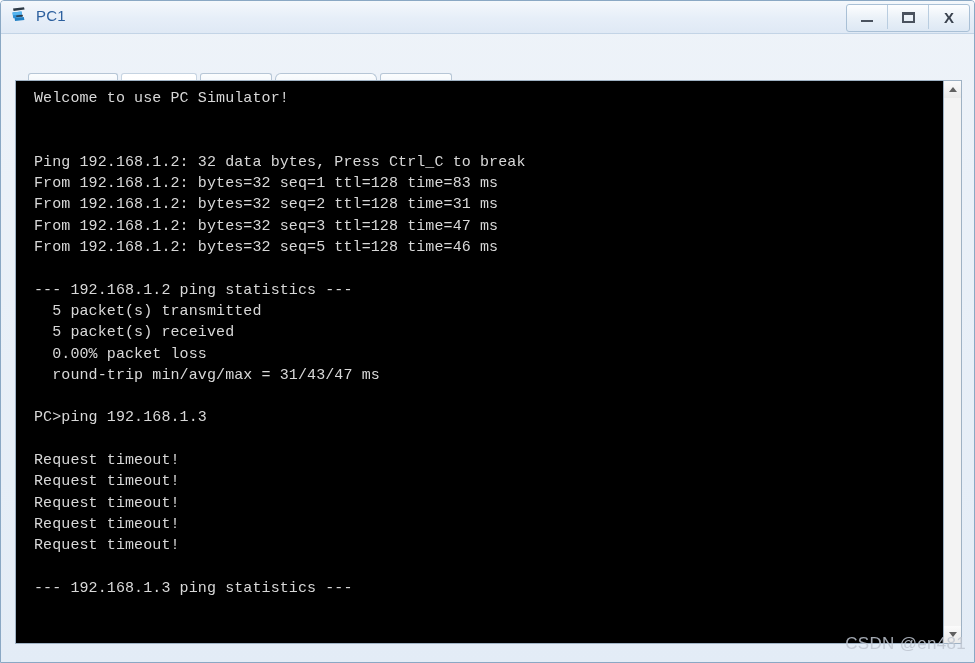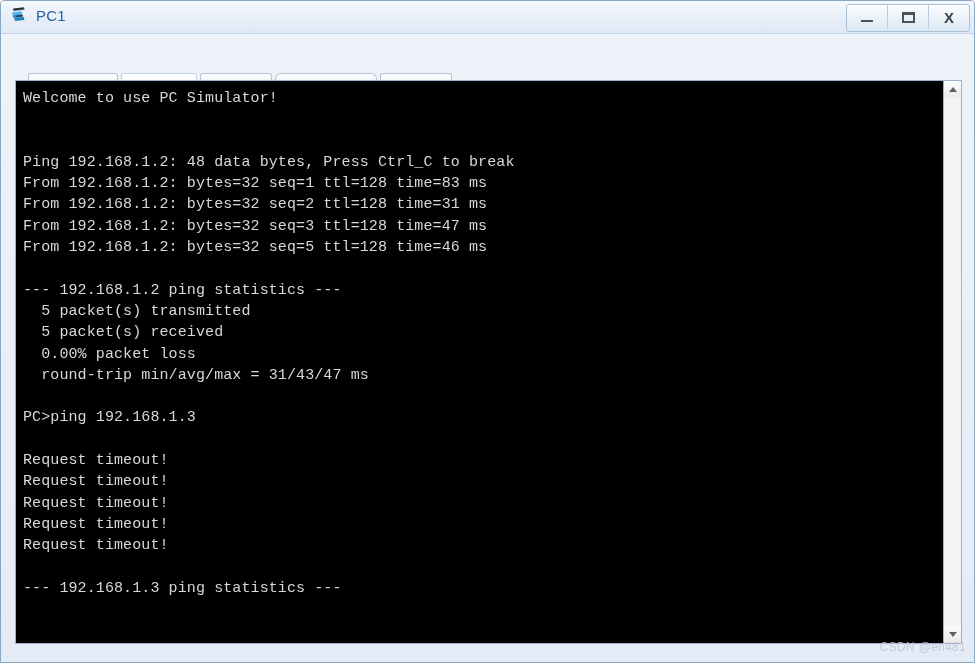--- a/index.html
+++ b/index.html
@@ -153,21 +153,21 @@
     border: 1px solid #9fb2c4;
     background: #000000;
     display: flex;
     overflow: hidden;
   }
   .terminal {
     flex: 1;
     background: #000000;
     overflow: hidden;
     position: relative;
-    padding: 7px 0 0 7px;
+    padding: 7px 0 0 18px;
     box-sizing: border-box;
   }
   .term-line {
     color: #d8d8d8;
     font-family: "Liberation Mono", "DejaVu Sans Mono", monospace;
     font-size: 15px;
     line-height: 21.3px;
     white-space: pre;
     letter-spacing: 0.1px;
     height: 21.3px;
@@ -210,21 +210,21 @@
     border-left: 4px solid transparent;
     border-right: 4px solid transparent;
     border-top: 5px solid #606060;
   }
 
   
   .watermark {
     position: absolute;
     right: 8px;
     bottom: 8px;
-    font-size: 12px;
+    font-size: 17px;
     color: rgba(190, 198, 208, 0.85);
     font-family: "Liberation Sans", sans-serif;
     pointer-events: none;
     white-space: nowrap;
     letter-spacing: 0.3px;
   }
 </style>
 </head>
 <body>
 
@@ -273,21 +273,21 @@
     <div class="tab">
       <span>串口</span>
     </div>
   </div>
 
   <div class="terminal-wrap">
     <div class="terminal" id="terminal">
         <div class="term-line">Welcome to use PC Simulator!</div>
         <div class="term-line">&nbsp;</div>
         <div class="term-line">&nbsp;</div>
-        <div class="term-line">Ping 192.168.1.2: 48 data bytes, Press Ctrl_C to break</div>
+        <div class="term-line">Ping 192.168.1.2: 32 data bytes, Press Ctrl_C to break</div>
         <div class="term-line">From 192.168.1.2: bytes=32 seq=1 ttl=128 time=83 ms</div>
         <div class="term-line">From 192.168.1.2: bytes=32 seq=2 ttl=128 time=31 ms</div>
         <div class="term-line">From 192.168.1.2: bytes=32 seq=3 ttl=128 time=47 ms</div>
         <div class="term-line">From 192.168.1.2: bytes=32 seq=5 ttl=128 time=46 ms</div>
         <div class="term-line">&nbsp;</div>
         <div class="term-line">--- 192.168.1.2 ping statistics ---</div>
         <div class="term-line">  5 packet(s) transmitted</div>
         <div class="term-line">  5 packet(s) received</div>
         <div class="term-line">  0.00% packet loss</div>
         <div class="term-line">  round-trip min/avg/max = 31/43/47 ms</div>

